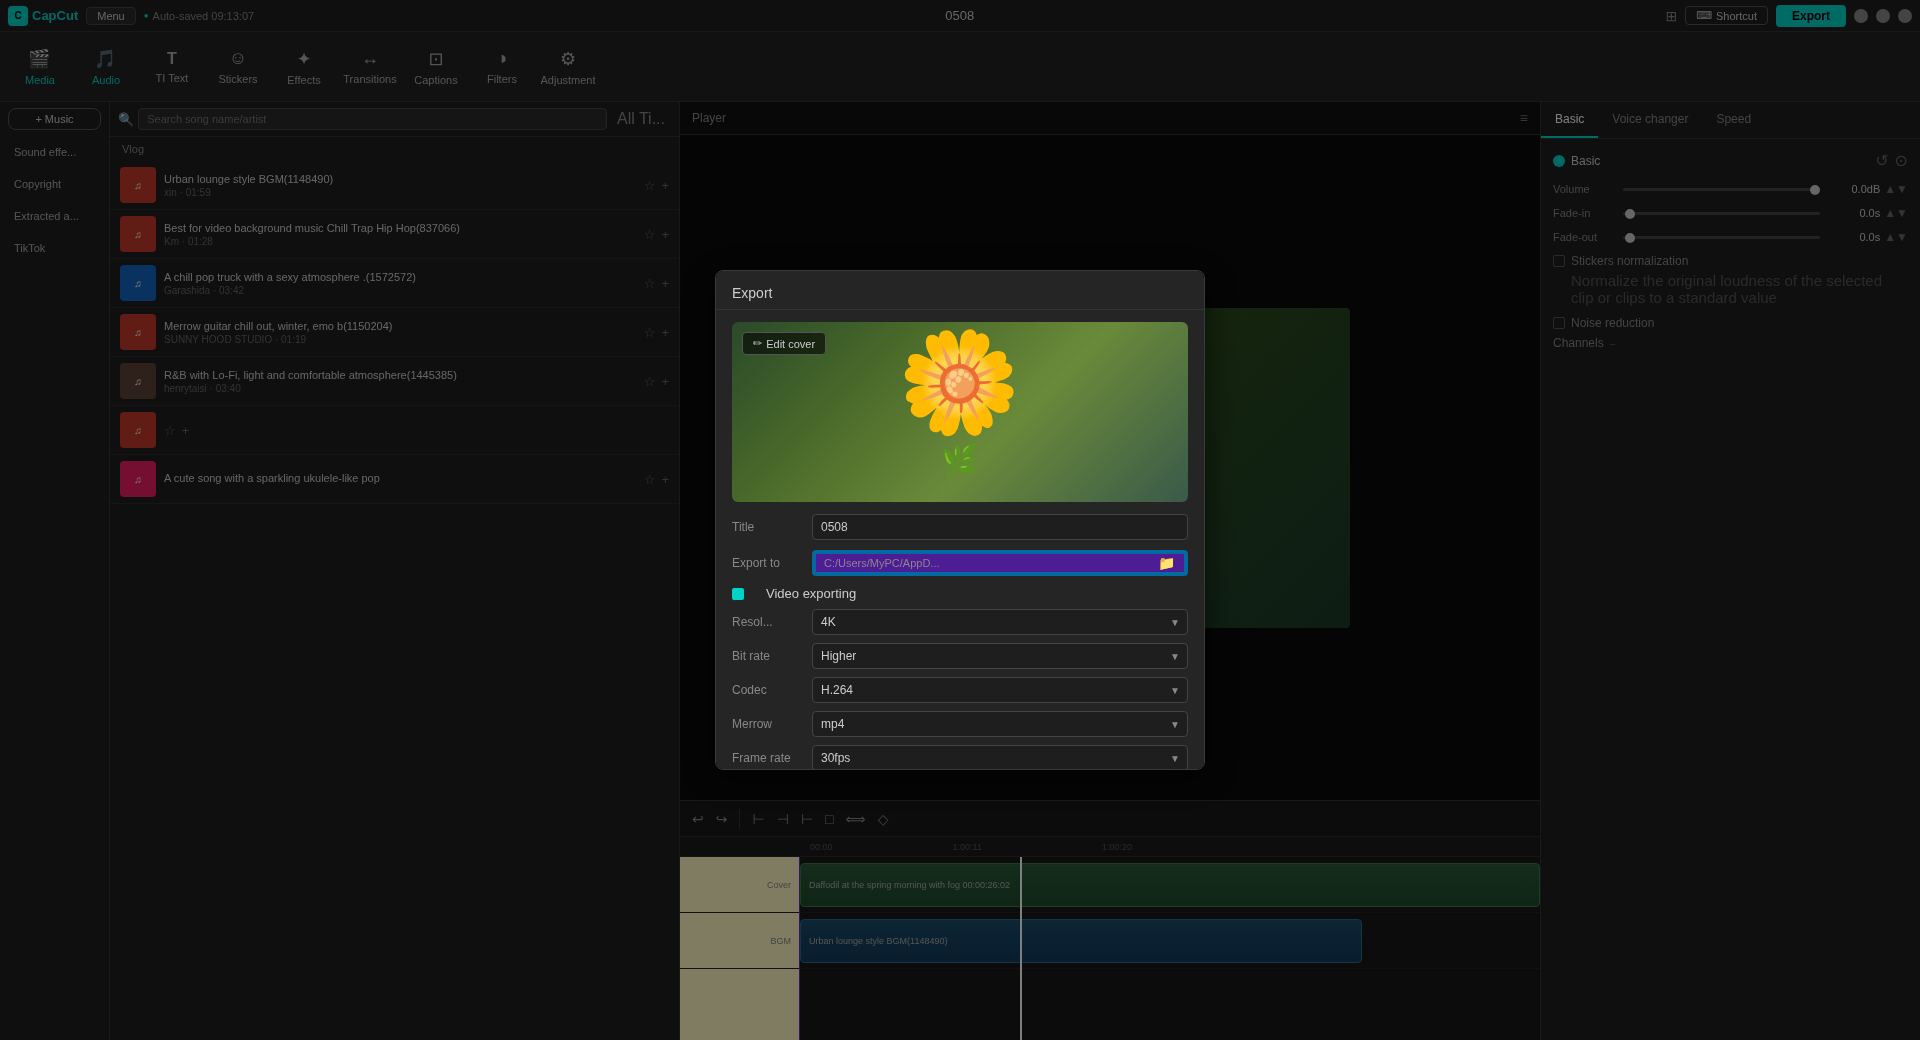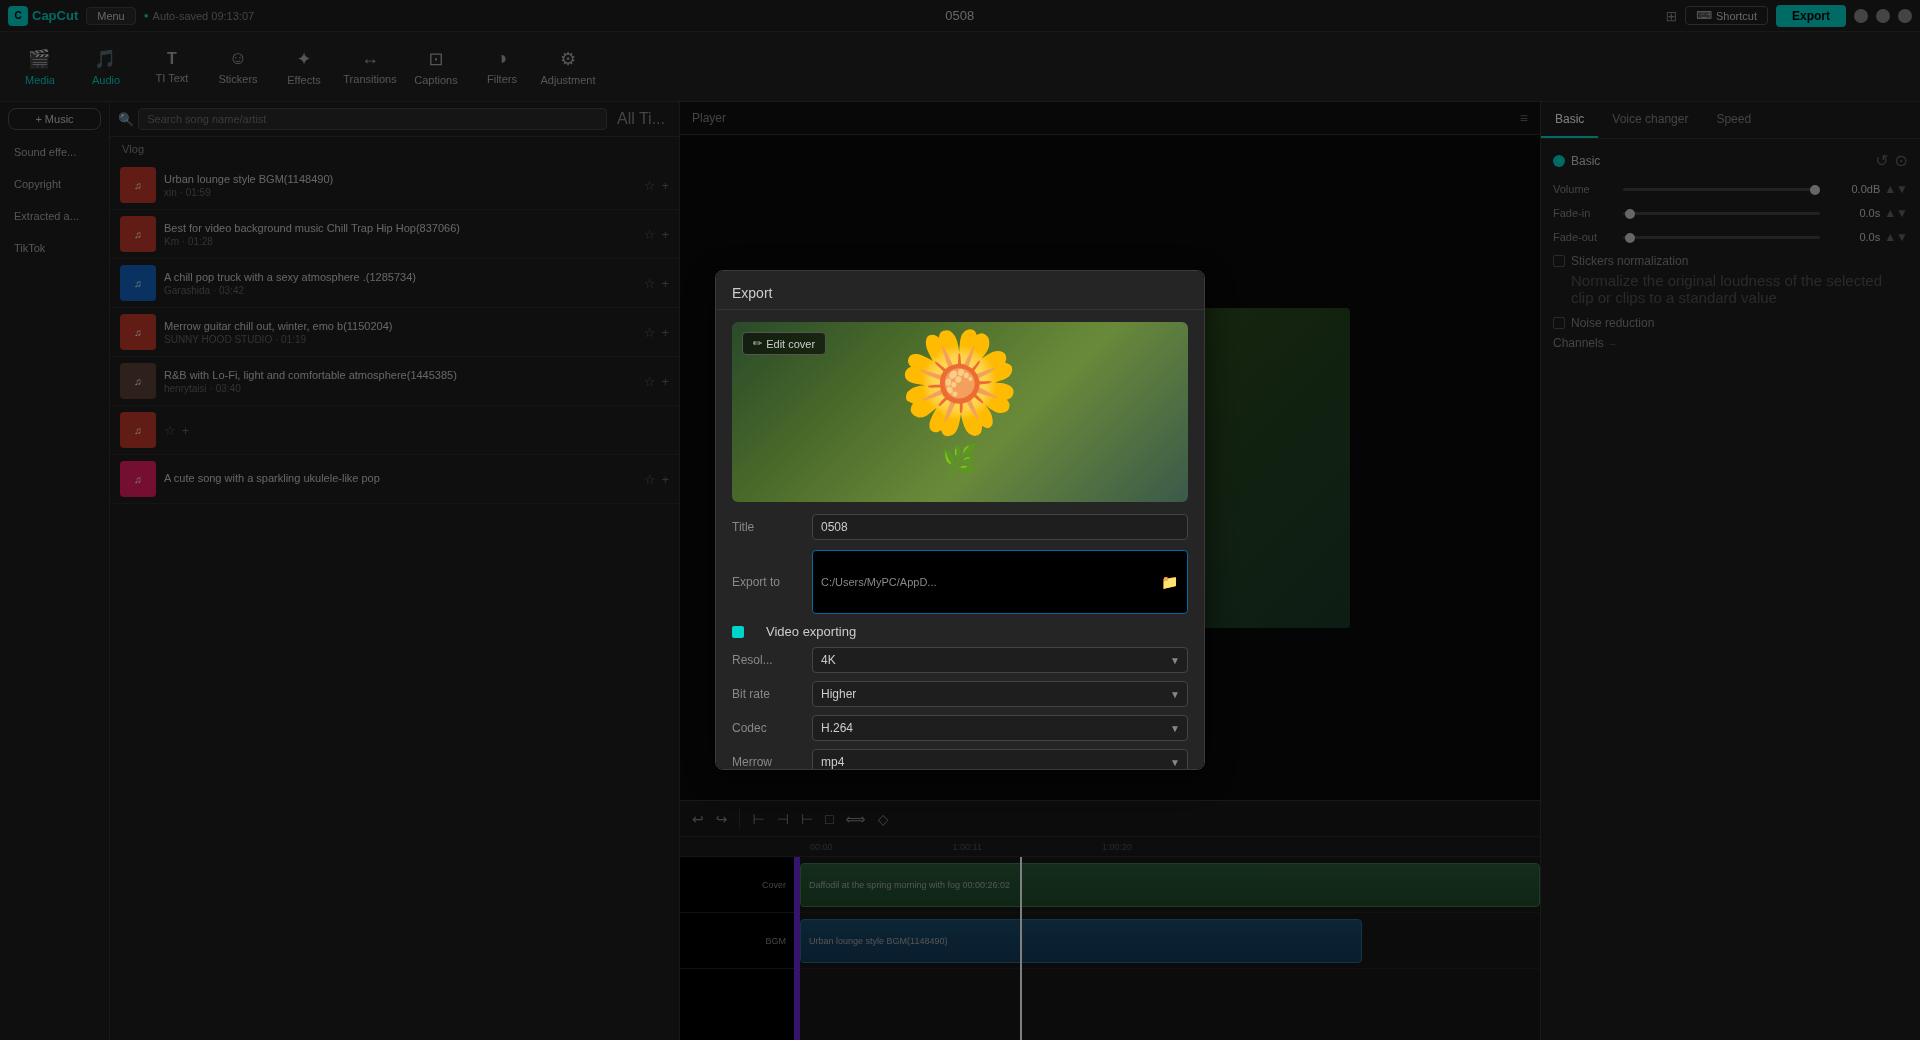--- a/index.html
+++ b/index.html
@@ -79,21 +79,21 @@
     .overlay { position: fixed; top: 0; left: 0; width: 1920px; height: 1040px; background: rgba(0,0,0,0.5); z-index: 100; display: flex; align-items: center; justify-content: center; }
     .dialog { background: #252525; border: 1px solid #3a3a3a; border-radius: 8px; width: 490px; max-height: 500px; overflow-y: auto; box-shadow: 0 8px 32px rgba(0,0,0,0.6); }
     .dialog-header { padding: 14px 16px 8px; font-size: 14px; color: #ccc; border-bottom: 1px solid #333; }
     .dialog-body { padding: 12px 16px; }
     .cover-section { position: relative; width: 100%; height: 180px; background: #000; border-radius: 6px; overflow: hidden; margin-bottom: 12px; }
     .cover-img { width: 100%; height: 100%; background: linear-gradient(135deg, #2a4a2a 0%, #4a6a2a 30%, #6a8a3a 60%, #3a5a4a 100%); display: flex; align-items: flex-start; justify-content: center; padding-top: 10px; }
     .edit-cover-btn { position: absolute; top: 10px; left: 10px; background: rgba(0,0,0,0.6); border: 1px solid #555; color: #ccc; padding: 4px 10px; border-radius: 4px; font-size: 11px; cursor: pointer; display: flex; align-items: center; gap: 4px; }
     .form-row { display: flex; align-items: center; margin-bottom: 10px; }
     .form-label { width: 80px; font-size: 12px; color: #888; flex-shrink: 0; }
     .form-input { flex: 1; background: #1e1e1e; border: 1px solid #444; color: #ccc; padding: 5px 8px; border-radius: 4px; font-size: 12px; }
-    .form-path { flex: 1; background: #000000; border: 1px solid #0369a1; color: #888; padding: 23px 8px; border-radius: 4px; font-size: 11px; display: flex; align-items: center; justify-content: space-between; }
+    .form-path { flex: 1; background: #4c1d95; border: 4px solid #0369a1; color: #888; padding: 1px 8px; border-radius: 4px; font-size: 11px; display: flex; align-items: center; justify-content: space-between; }
     .folder-icon { color: #888; font-size: 14px; cursor: pointer; }
     .section-header { display: flex; align-items: center; gap: 22px; margin: 10px 0 8px; }
     .section-check-teal { width: 12px; height: 12px; border-radius: 2px; background: #00d4c8; }
     .section-head-label { font-size: 13px; color: #ccc; font-weight: 500; }
     .select-row { display: flex; align-items: center; margin-bottom: 8px; }
     .select-label { width: 80px; font-size: 12px; color: #888; }
     .select-wrapper { flex: 1; position: relative; }
     .select-wrapper select { width: 100%; background: #1e1e1e; border: 1px solid #444; color: #ccc; padding: 5px 8px; border-radius: 4px; font-size: 12px; appearance: none; cursor: pointer; }
     .select-arrow { position: absolute; right: 8px; top: 50%; transform: translateY(-50%); pointer-events: none; color: #888; font-size: 10px; }
 
@@ -216,21 +216,21 @@
         <div class="music-actions">
           <button class="music-action-btn">☆</button>
           <button class="music-action-btn">+</button>
         </div>
       </div>
       <div class="music-item">
         <div class="music-thumb music-thumb-blue" style="display:flex;align-items:center;justify-content:center;">
           <span style="color:#fff;font-size:10px;">♫</span>
         </div>
         <div class="music-info">
-          <div class="music-title">A chill pop truck with a sexy atmosphere .(1285734)</div>
+          <div class="music-title">A chill pop truck with a sexy atmosphere .(1572572)</div>
           <div class="music-meta">Garashida · 03:42</div>
         </div>
         <div class="music-actions">
           <button class="music-action-btn">☆</button>
           <button class="music-action-btn">+</button>
         </div>
       </div>
       <div class="music-item">
         <div class="music-thumb music-thumb-red" style="display:flex;align-items:center;justify-content:center;">
           <span style="color:#fff;font-size:10px;">♫</span>
@@ -311,21 +311,21 @@
       </div>
 
       <div style="height:20px;background:#1a1a1a;border-bottom:1px solid #2a2a2a;display:flex;align-items:center;padding:0 130px;font-size:9px;color:#555;gap:120px;">
         <span>00:00</span>
         <span>1:00:11</span>
         <span>1:00:20</span>
       </div>
 
       <div style="display:flex;height:calc(240px - 56px);overflow:hidden;">
 
-        <div style="width:120px;background:#000000;border-right:6px solid #6d28d9;flex-shrink:0;text-align:right;">
+        <div style="width:120px;background:#fef9c3;border-right:1px solid #6d28d9;flex-shrink:0;text-align:right;">
           <div style="height:56px;display:flex;align-items:center;justify-content:flex-end;padding-right:8px;border-bottom:1px solid #222;gap:4px;">
             <span style="font-size:9px;color:#888;">Cover</span>
           </div>
           <div style="height:56px;display:flex;align-items:center;justify-content:flex-end;padding-right:8px;border-bottom:1px solid #222;gap:4px;">
             <span style="font-size:9px;color:#888;">BGM</span>
           </div>
         </div>
 
         <div style="flex:1;position:relative;overflow:hidden;">
 

